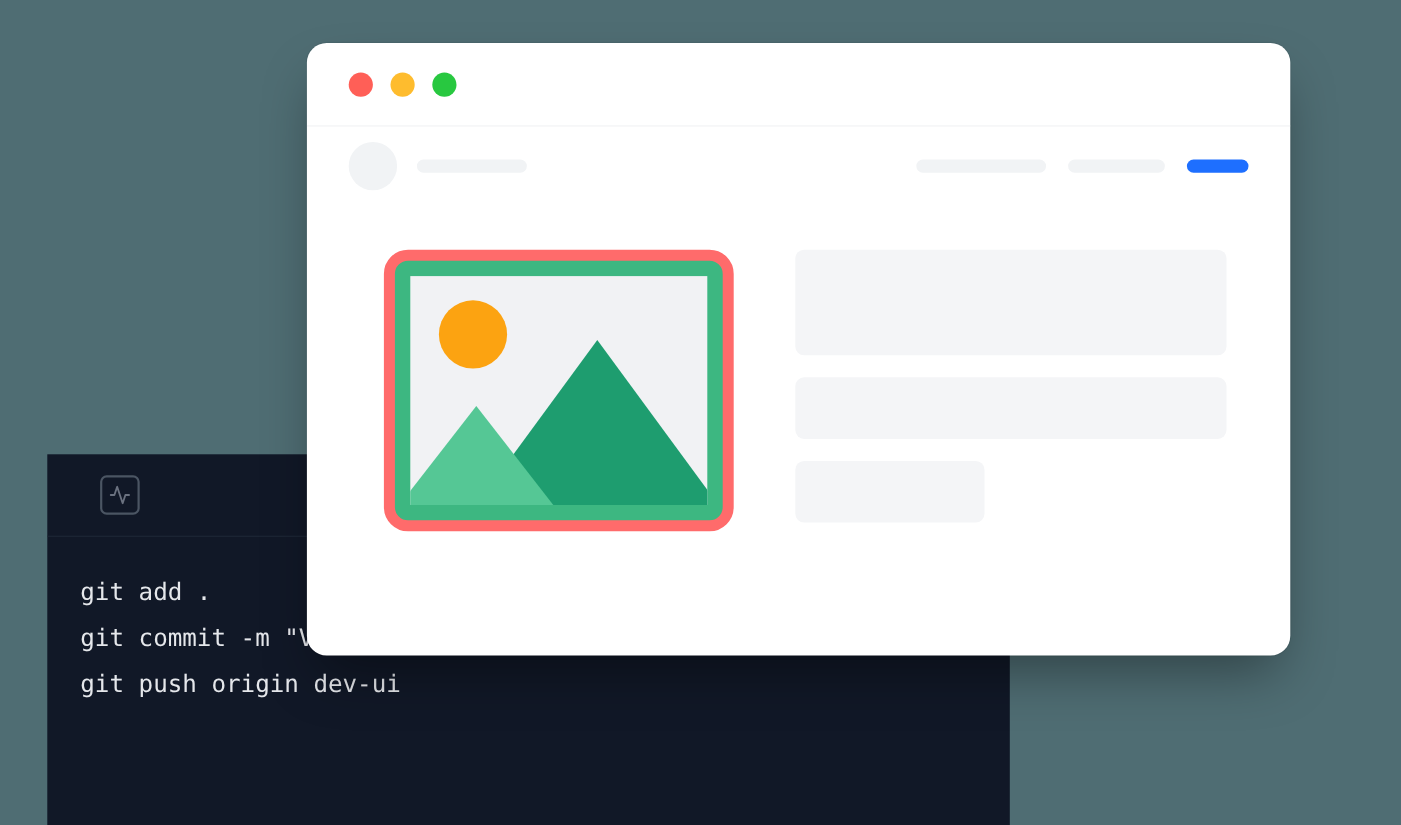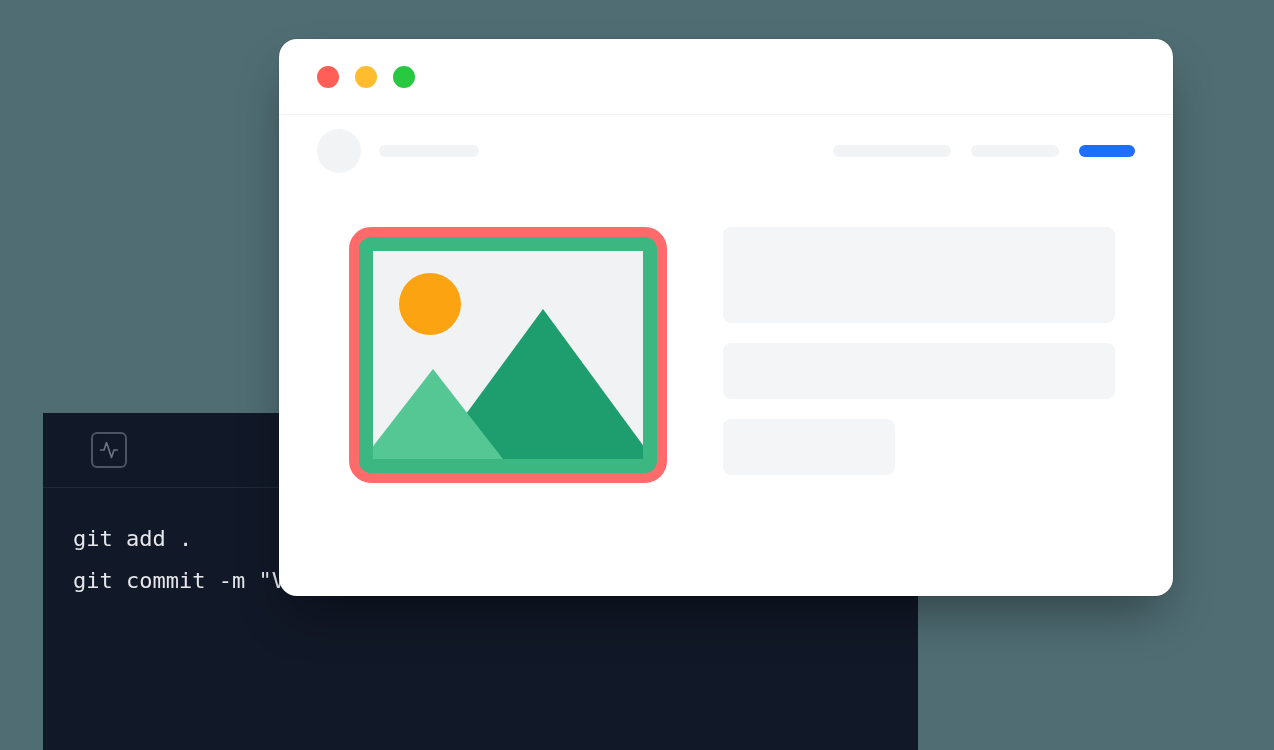--- a/index.html
+++ b/index.html
@@ -187,20 +187,21 @@
   <div class="terminal-header">
     <div class="terminal-icon">
       <svg width="20" height="20" viewBox="0 0 24 24" fill="none" stroke="#6b7280" stroke-width="2" stroke-linecap="round" stroke-linejoin="round">
         <polyline points="22 12 18 12 15 21 9 3 6 12 2 12"></polyline>
       </svg>
     </div>
   </div>
   <div class="terminal-body">
     <div class="terminal-line">git add .</div>
     <div class="terminal-line">git commit -m "Visual changes"</div>
+    <div class="terminal-line">git push origin dev-ui</div>
   </div>
 </div>
 
 <div class="browser">
   <div class="browser-titlebar">
     <div class="traffic-light tl-red"></div>
     <div class="traffic-light tl-yellow"></div>
     <div class="traffic-light tl-green"></div>
   </div>
 

